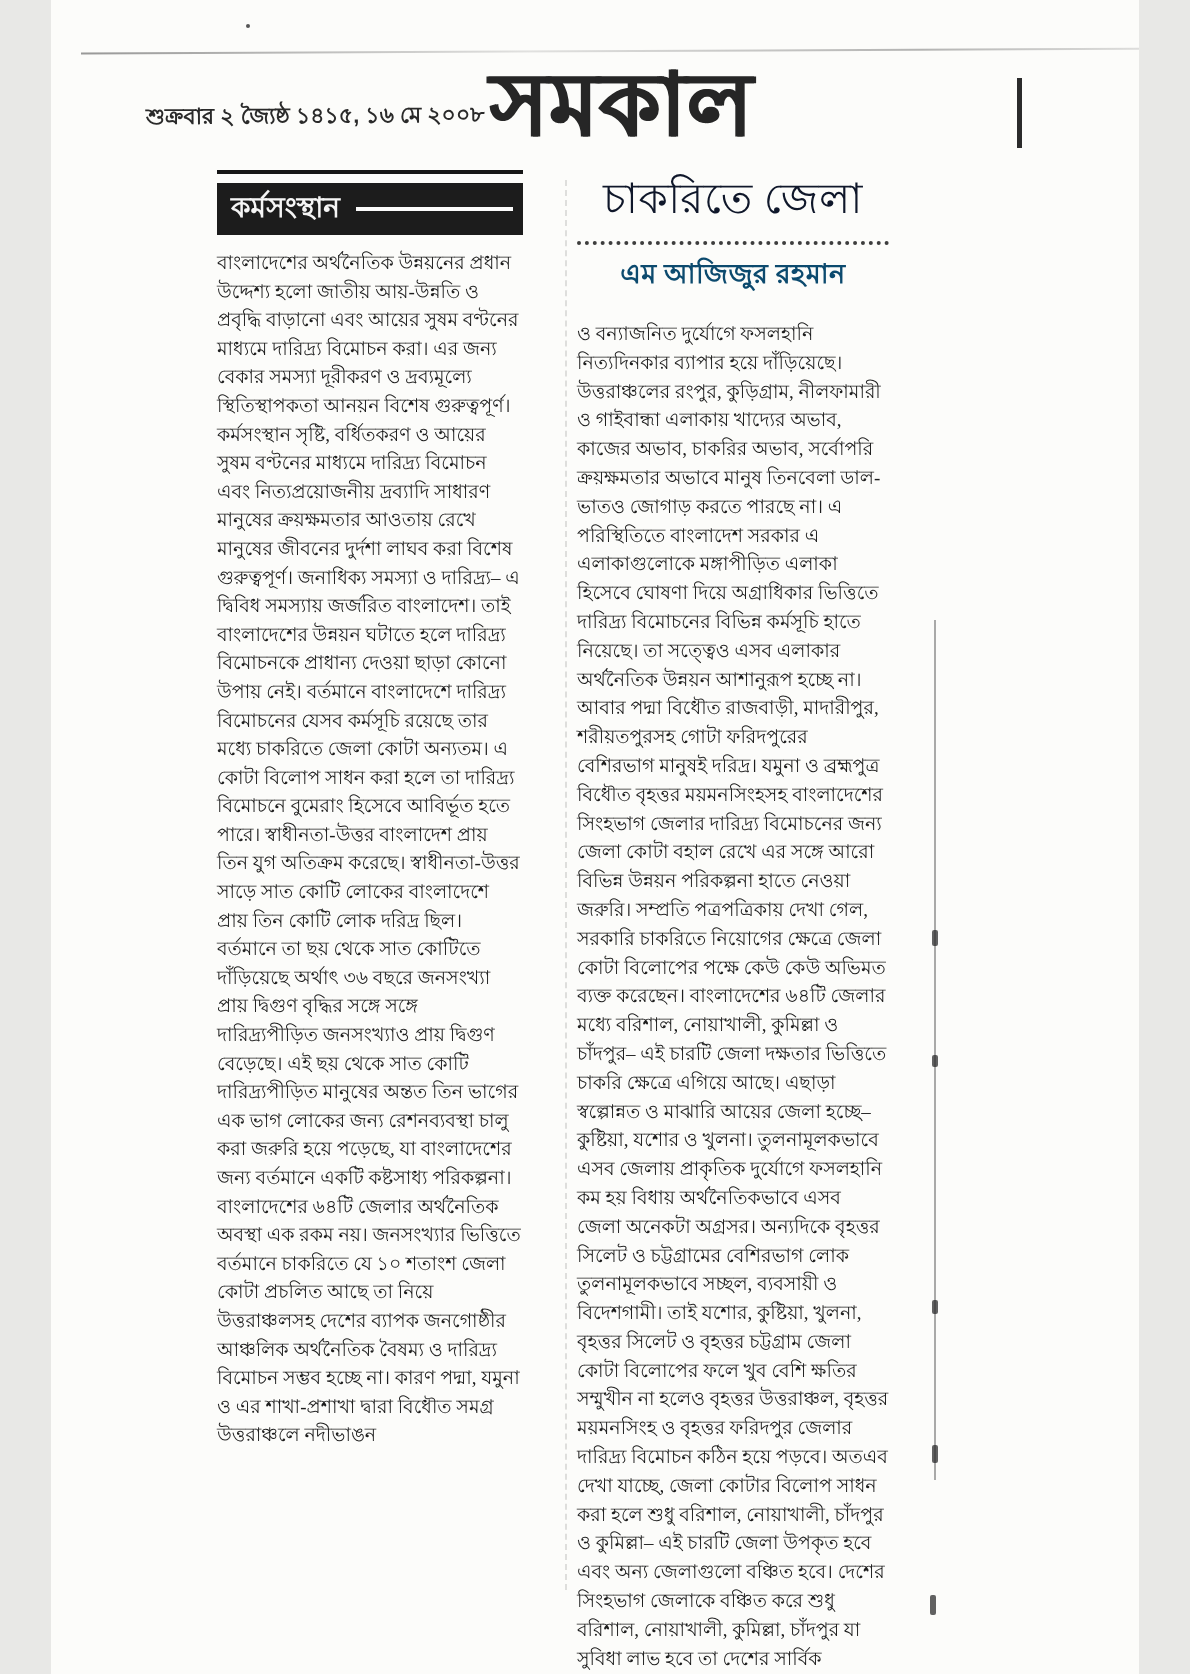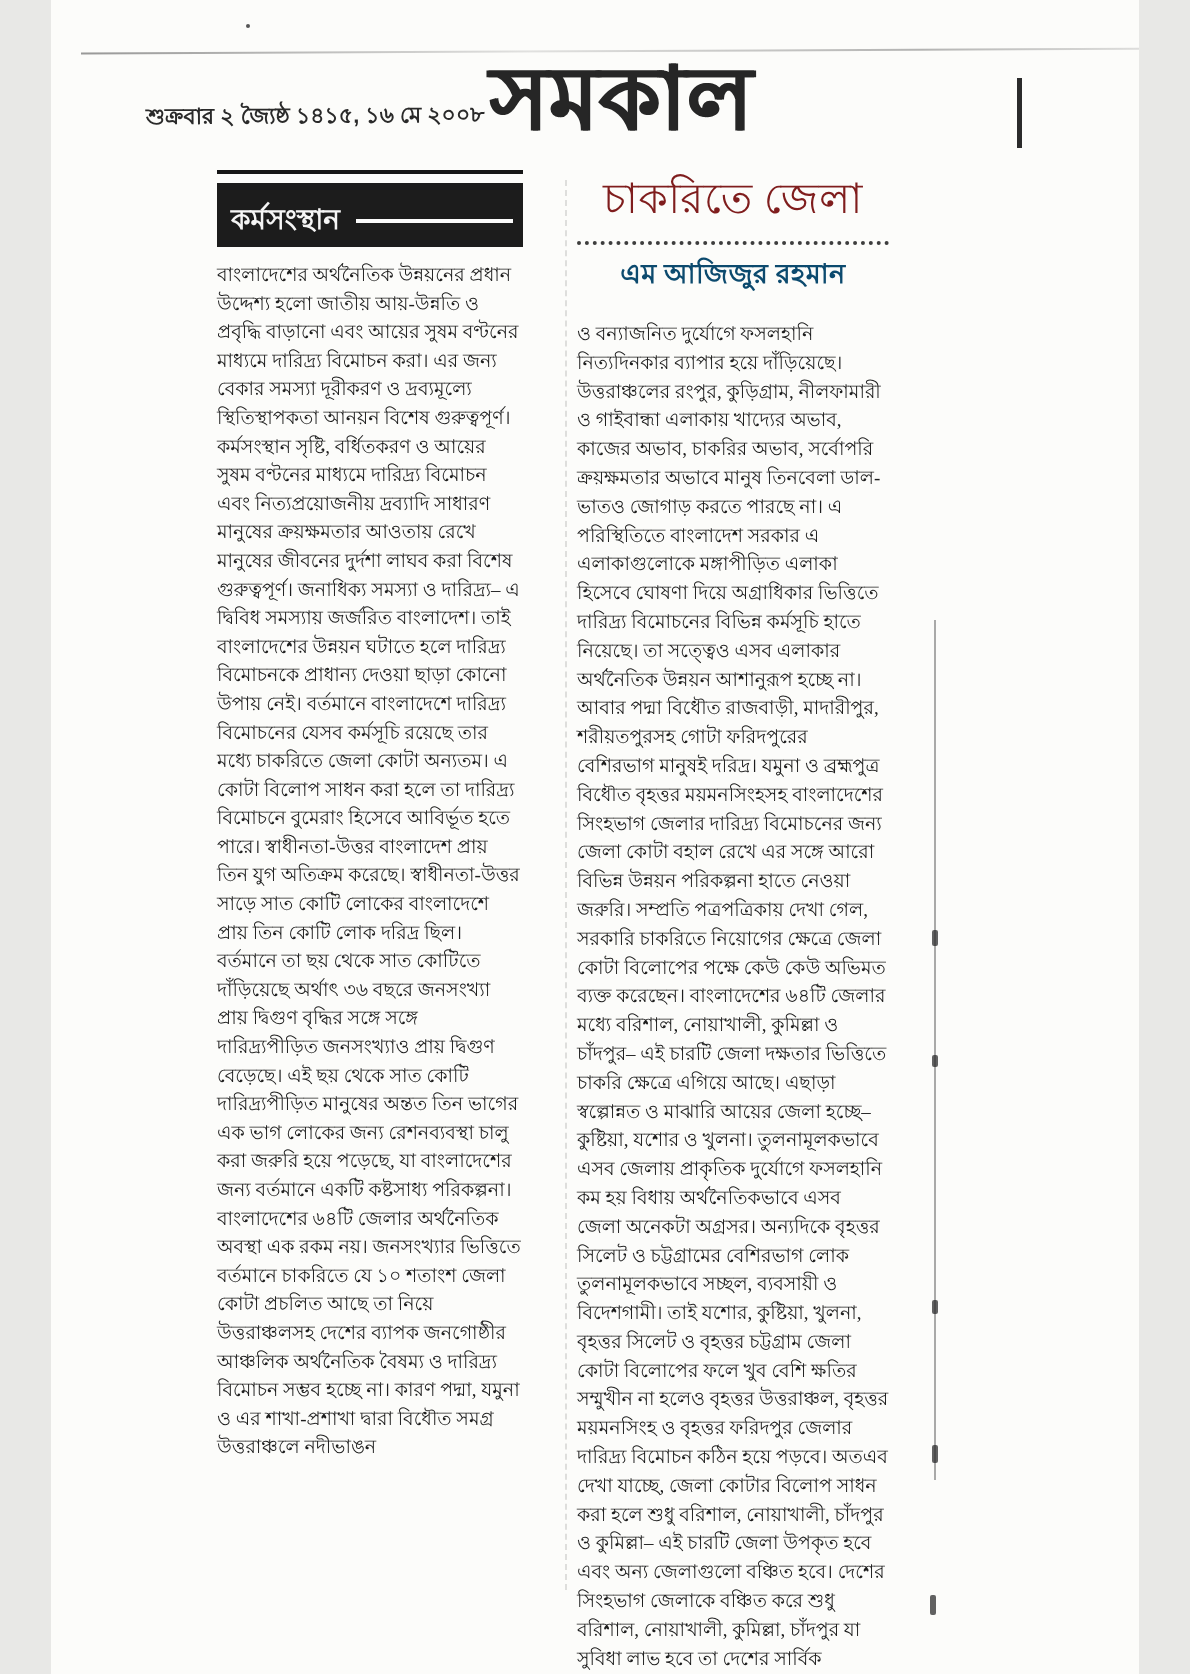--- a/index.html
+++ b/index.html
@@ -31,47 +31,47 @@
   .streak-blob{position:absolute;width:6px;background:#2e2e2e;opacity:.75;border-radius:2px;}
   
   .dateline{
     position:absolute;left:95px;top:98px;width:360px;
     font-family:"Liberation Sans","DejaVu Sans",sans-serif;
     font-size:22px;font-weight:600;color:#2a2a2a;
     transform:rotate(-0.4deg);
   }
   .masthead{
     position:absolute;left:438px;top:56px;width:500px;height:100px;
-    font-family:Liberation Mono, monospace;
+    font-family:Liberation Serif, serif;
     font-size:88px;line-height:100px;font-weight:900;color:#262626;
     letter-spacing:1px;white-space:nowrap;
     text-shadow:2px 0 0 #262626;
   }
   
   .left-col{position:absolute;left:166px;top:170px;width:306px;}
   .left-topline{height:4px;background:#161616;margin-bottom:9px;}
   .section-box{
     background:#1c1c1c;height:52px;display:flex;align-items:center;
-    padding:12px 10px 0 14px;
+    padding:0 10px 0 14px;
   }
   .section-label{
     color:#f5f5f5;font-size:28px;font-weight:700;
     font-family:"Liberation Sans","DejaVu Sans",sans-serif;
     white-space:nowrap;
   }
   .section-rule{flex:1;height:4px;background:#fafafa;margin-left:16px;}
   .left-body{
     margin-top:14px;
     font-size:19px;line-height:28.6px;text-align:left;color:#1d1d1d;
   }
   
   .right-col{position:absolute;left:526px;top:172px;width:312px;}
   .headline{
     text-align:center;font-size:42px;line-height:55px;font-weight:500;
-    color:#7f1d1d;letter-spacing:.5px;
+    color:#0f172a;letter-spacing:.5px;
   }
   .dotted-rule{
     margin-top:14px;border-top:4px dotted #3d3d3d;height:0;
   }
   .byline{
     text-align:center;font-size:27px;font-weight:600;color:#0c4a6e;
     margin-top:8px;letter-spacing:.5px;
   }
   .right-body{
     margin-top:22px;

